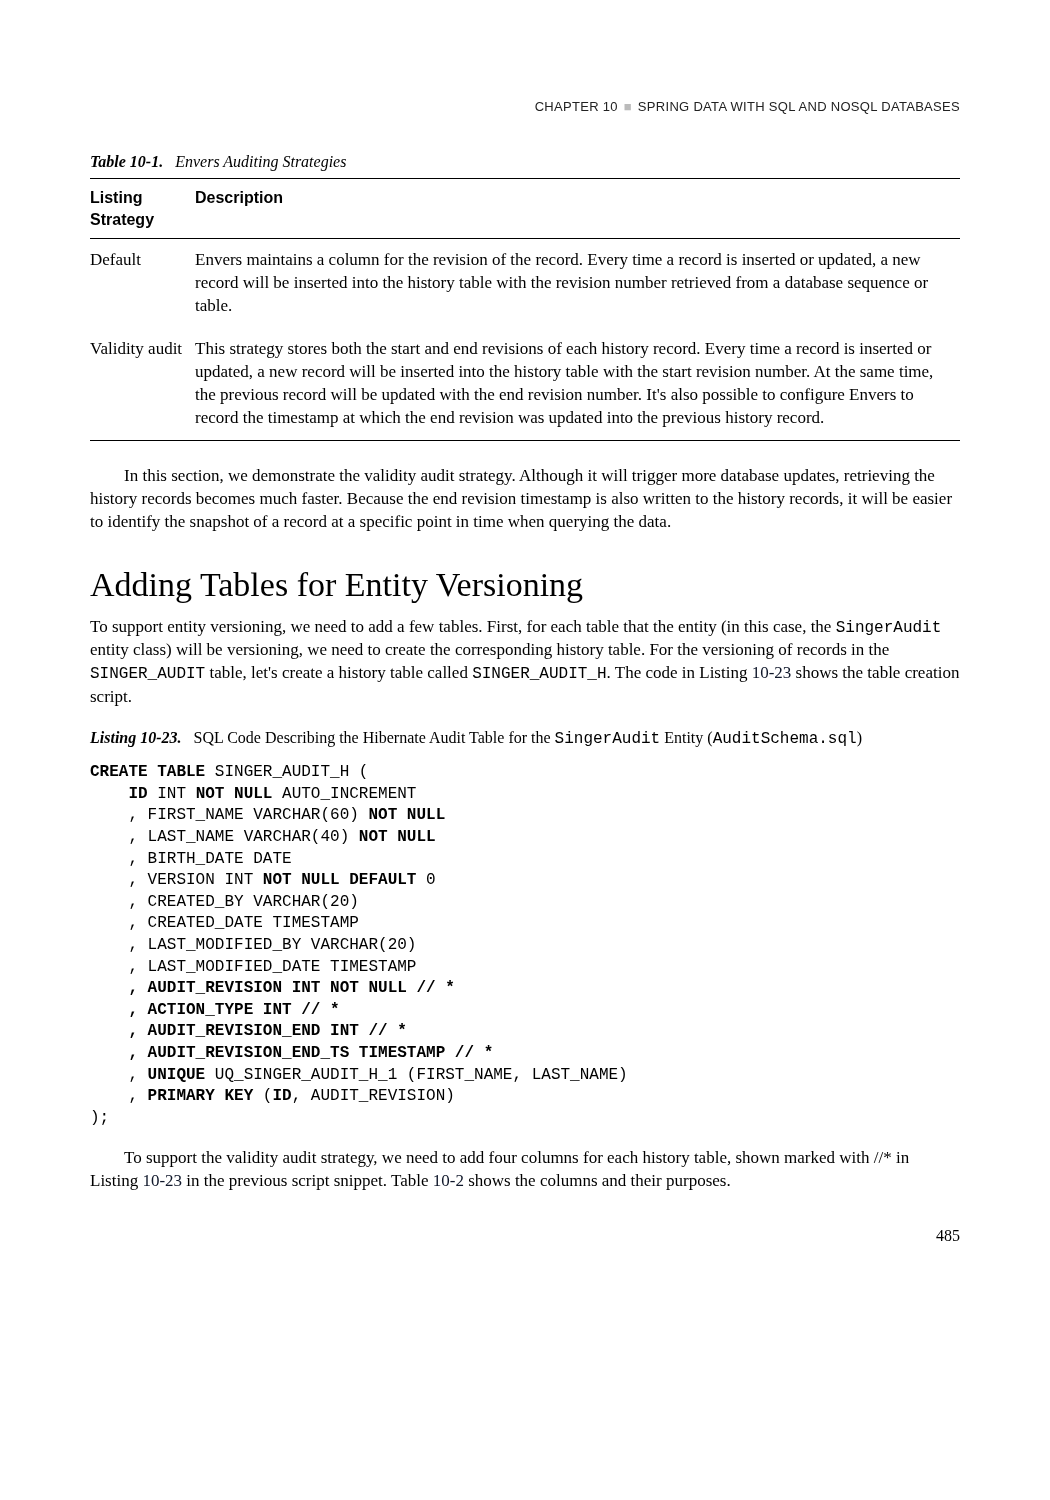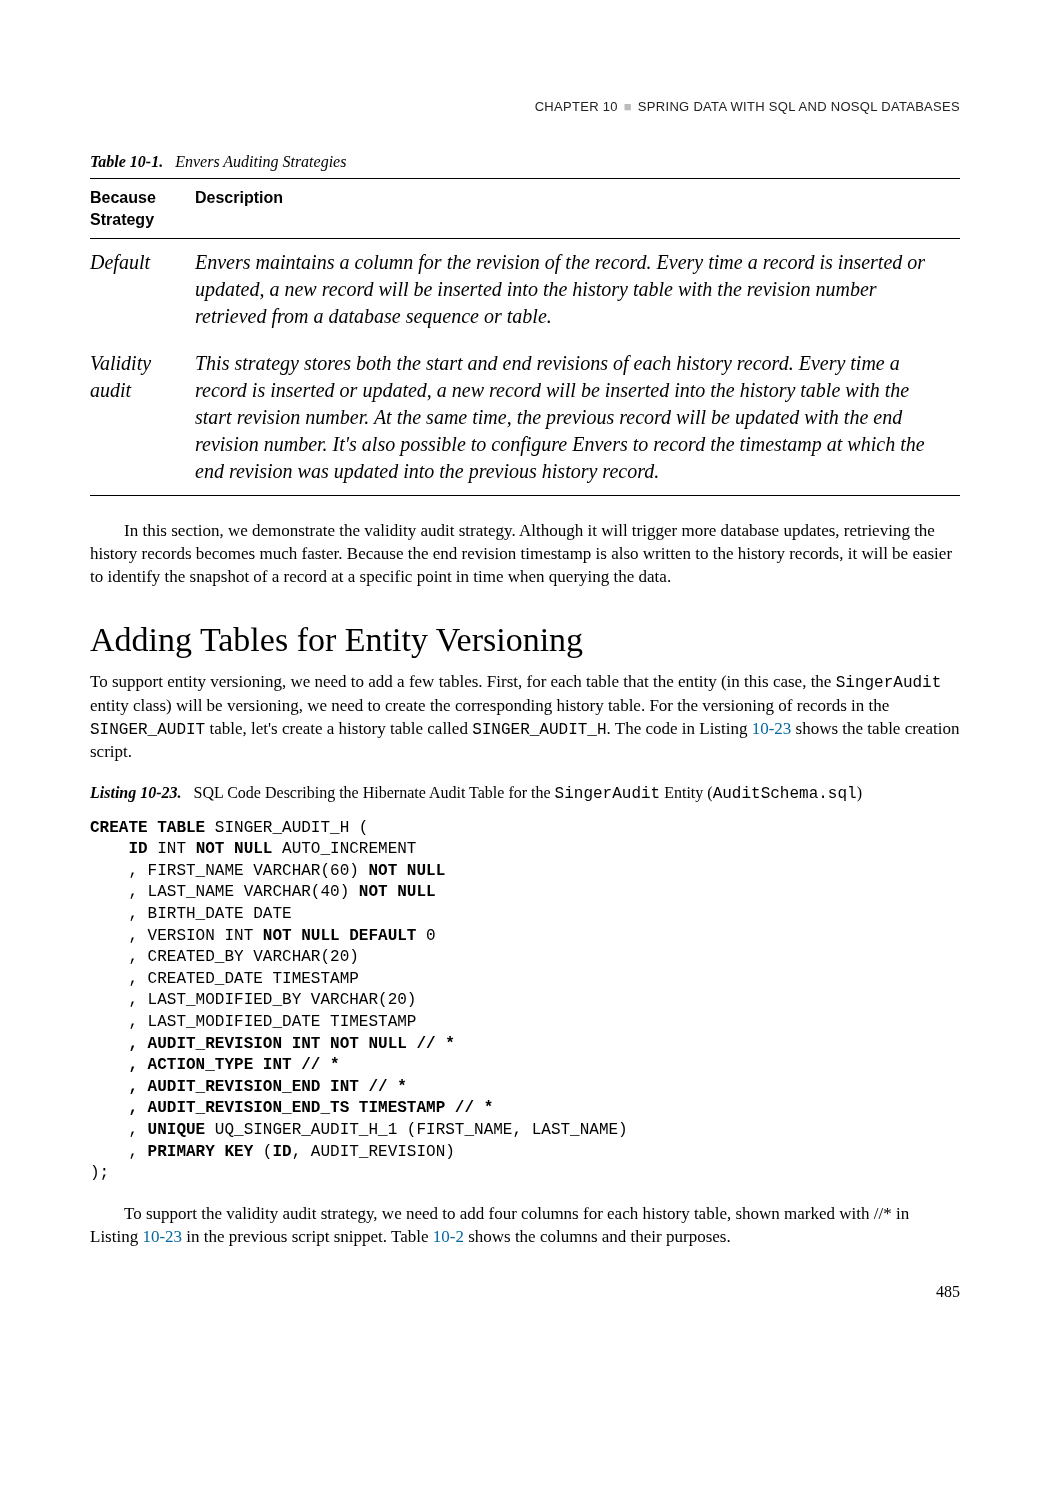--- a/index.html
+++ b/index.html
@@ -47,22 +47,21 @@
     font-size: 16px;
     text-align: left;
     padding: 8px 10px 8px 0;
     border-top: 1.5px solid #000;
     border-bottom: 1px solid #000;
     vertical-align: top;
   }
   table.audit td {
     padding: 10px 10px 10px 0;
     vertical-align: top;
-    font-size: 20px;
-    font-style: italic;
+    font-size: 17px;
   }
   table.audit tr.lastrow td {
     border-bottom: 1.5px solid #000;
   }
   .col-strategy { width: 95px; }
   .para {
     margin: 18px 0 28px 0;
     text-indent: 2em;
   }
   h2.section {
@@ -87,21 +86,21 @@
     font-style: italic;
   }
   pre.code {
     font-family: "Courier New", Courier, monospace;
     font-size: 16px;
     line-height: 1.35;
     margin: 0 0 18px 0;
     white-space: pre;
   }
   pre.code .b { font-weight: bold; }
-  .link { color: #0369a1; }
+  .link { color: #0f172a; }
   .pagenum {
     text-align: right;
     font-size: 16px;
     margin-top: 32px;
   }
 </style>
 </head>
 <body>
 
 <div class="running-head">
@@ -112,21 +111,21 @@
 
 <div class="table-caption">
   <span class="tnum">Table 10-1.</span>
   <span>&nbsp;</span>
   <span>Envers Auditing Strategies</span>
 </div>
 
 <table class="audit">
   <thead>
     <tr>
-      <th class="col-strategy">Because Strategy</th>
+      <th class="col-strategy">Listing Strategy</th>
       <th>Description</th>
     </tr>
   </thead>
   <tbody>
     <tr>
       <td>Default</td>
       <td>Envers maintains a column for the revision of the record. Every time a record is inserted or updated, a new record will be inserted into the history table with the revision number retrieved from a database sequence or table.</td>
     </tr>
     <tr class="lastrow">
       <td>Validity audit</td>

